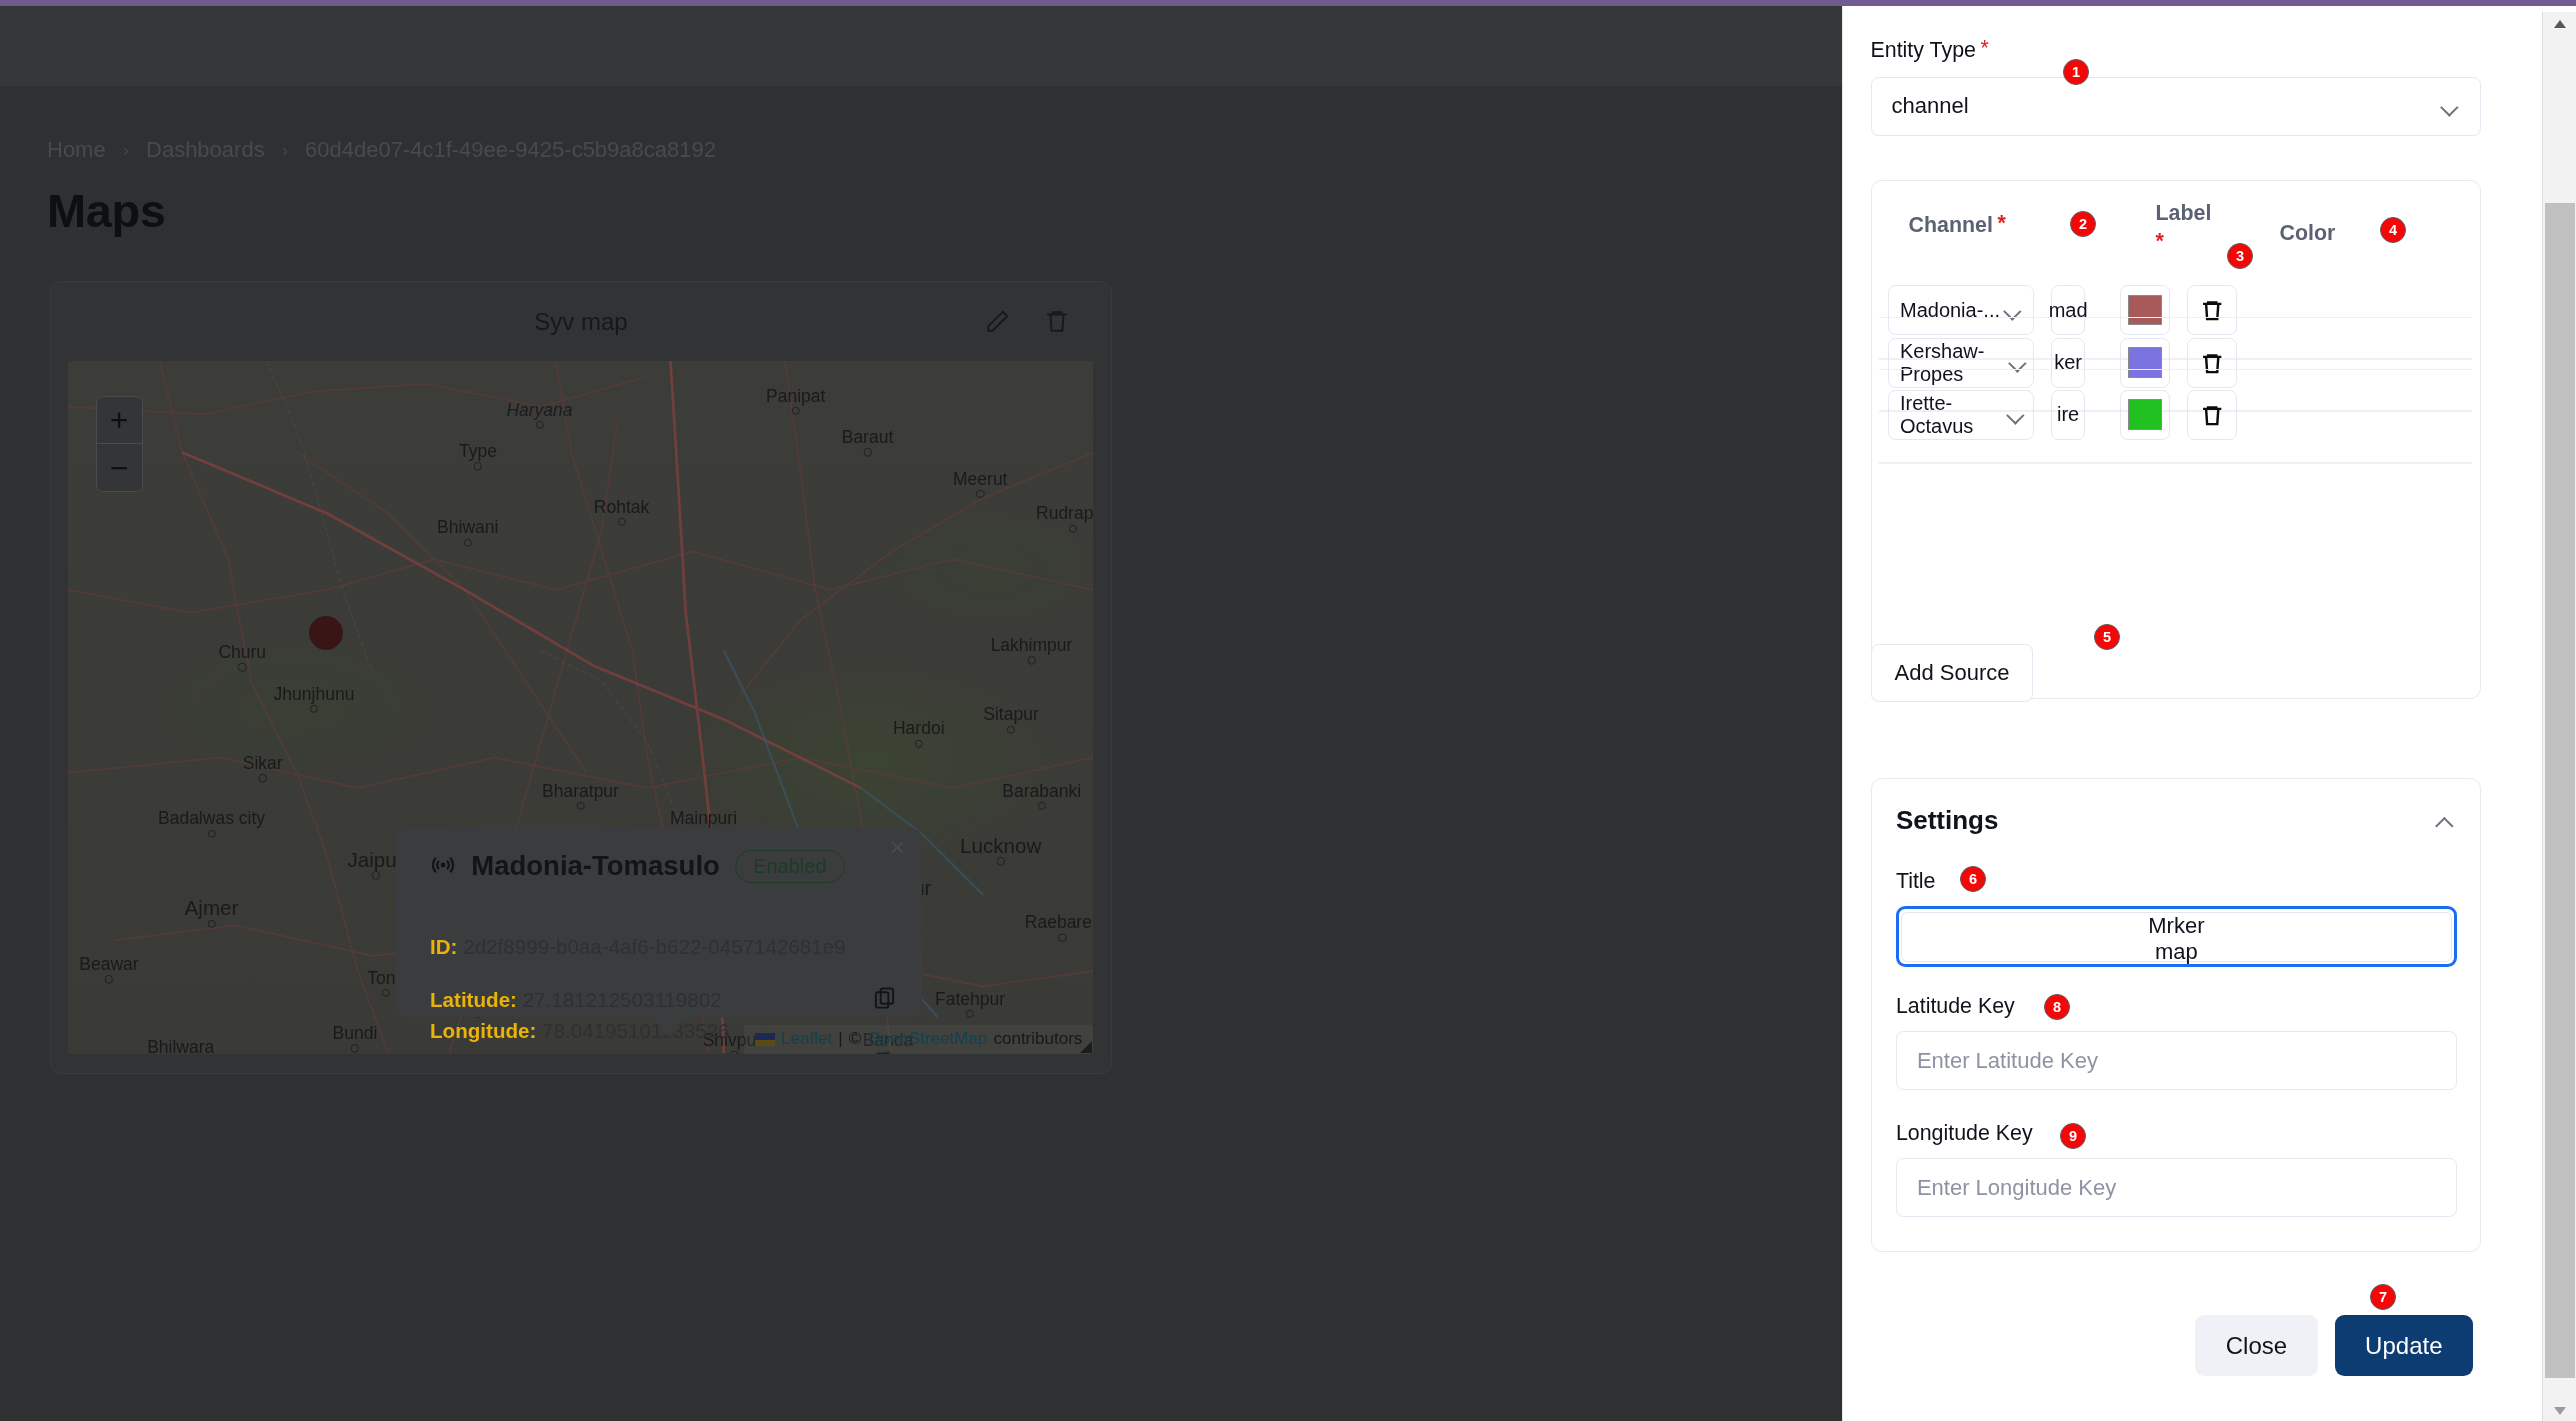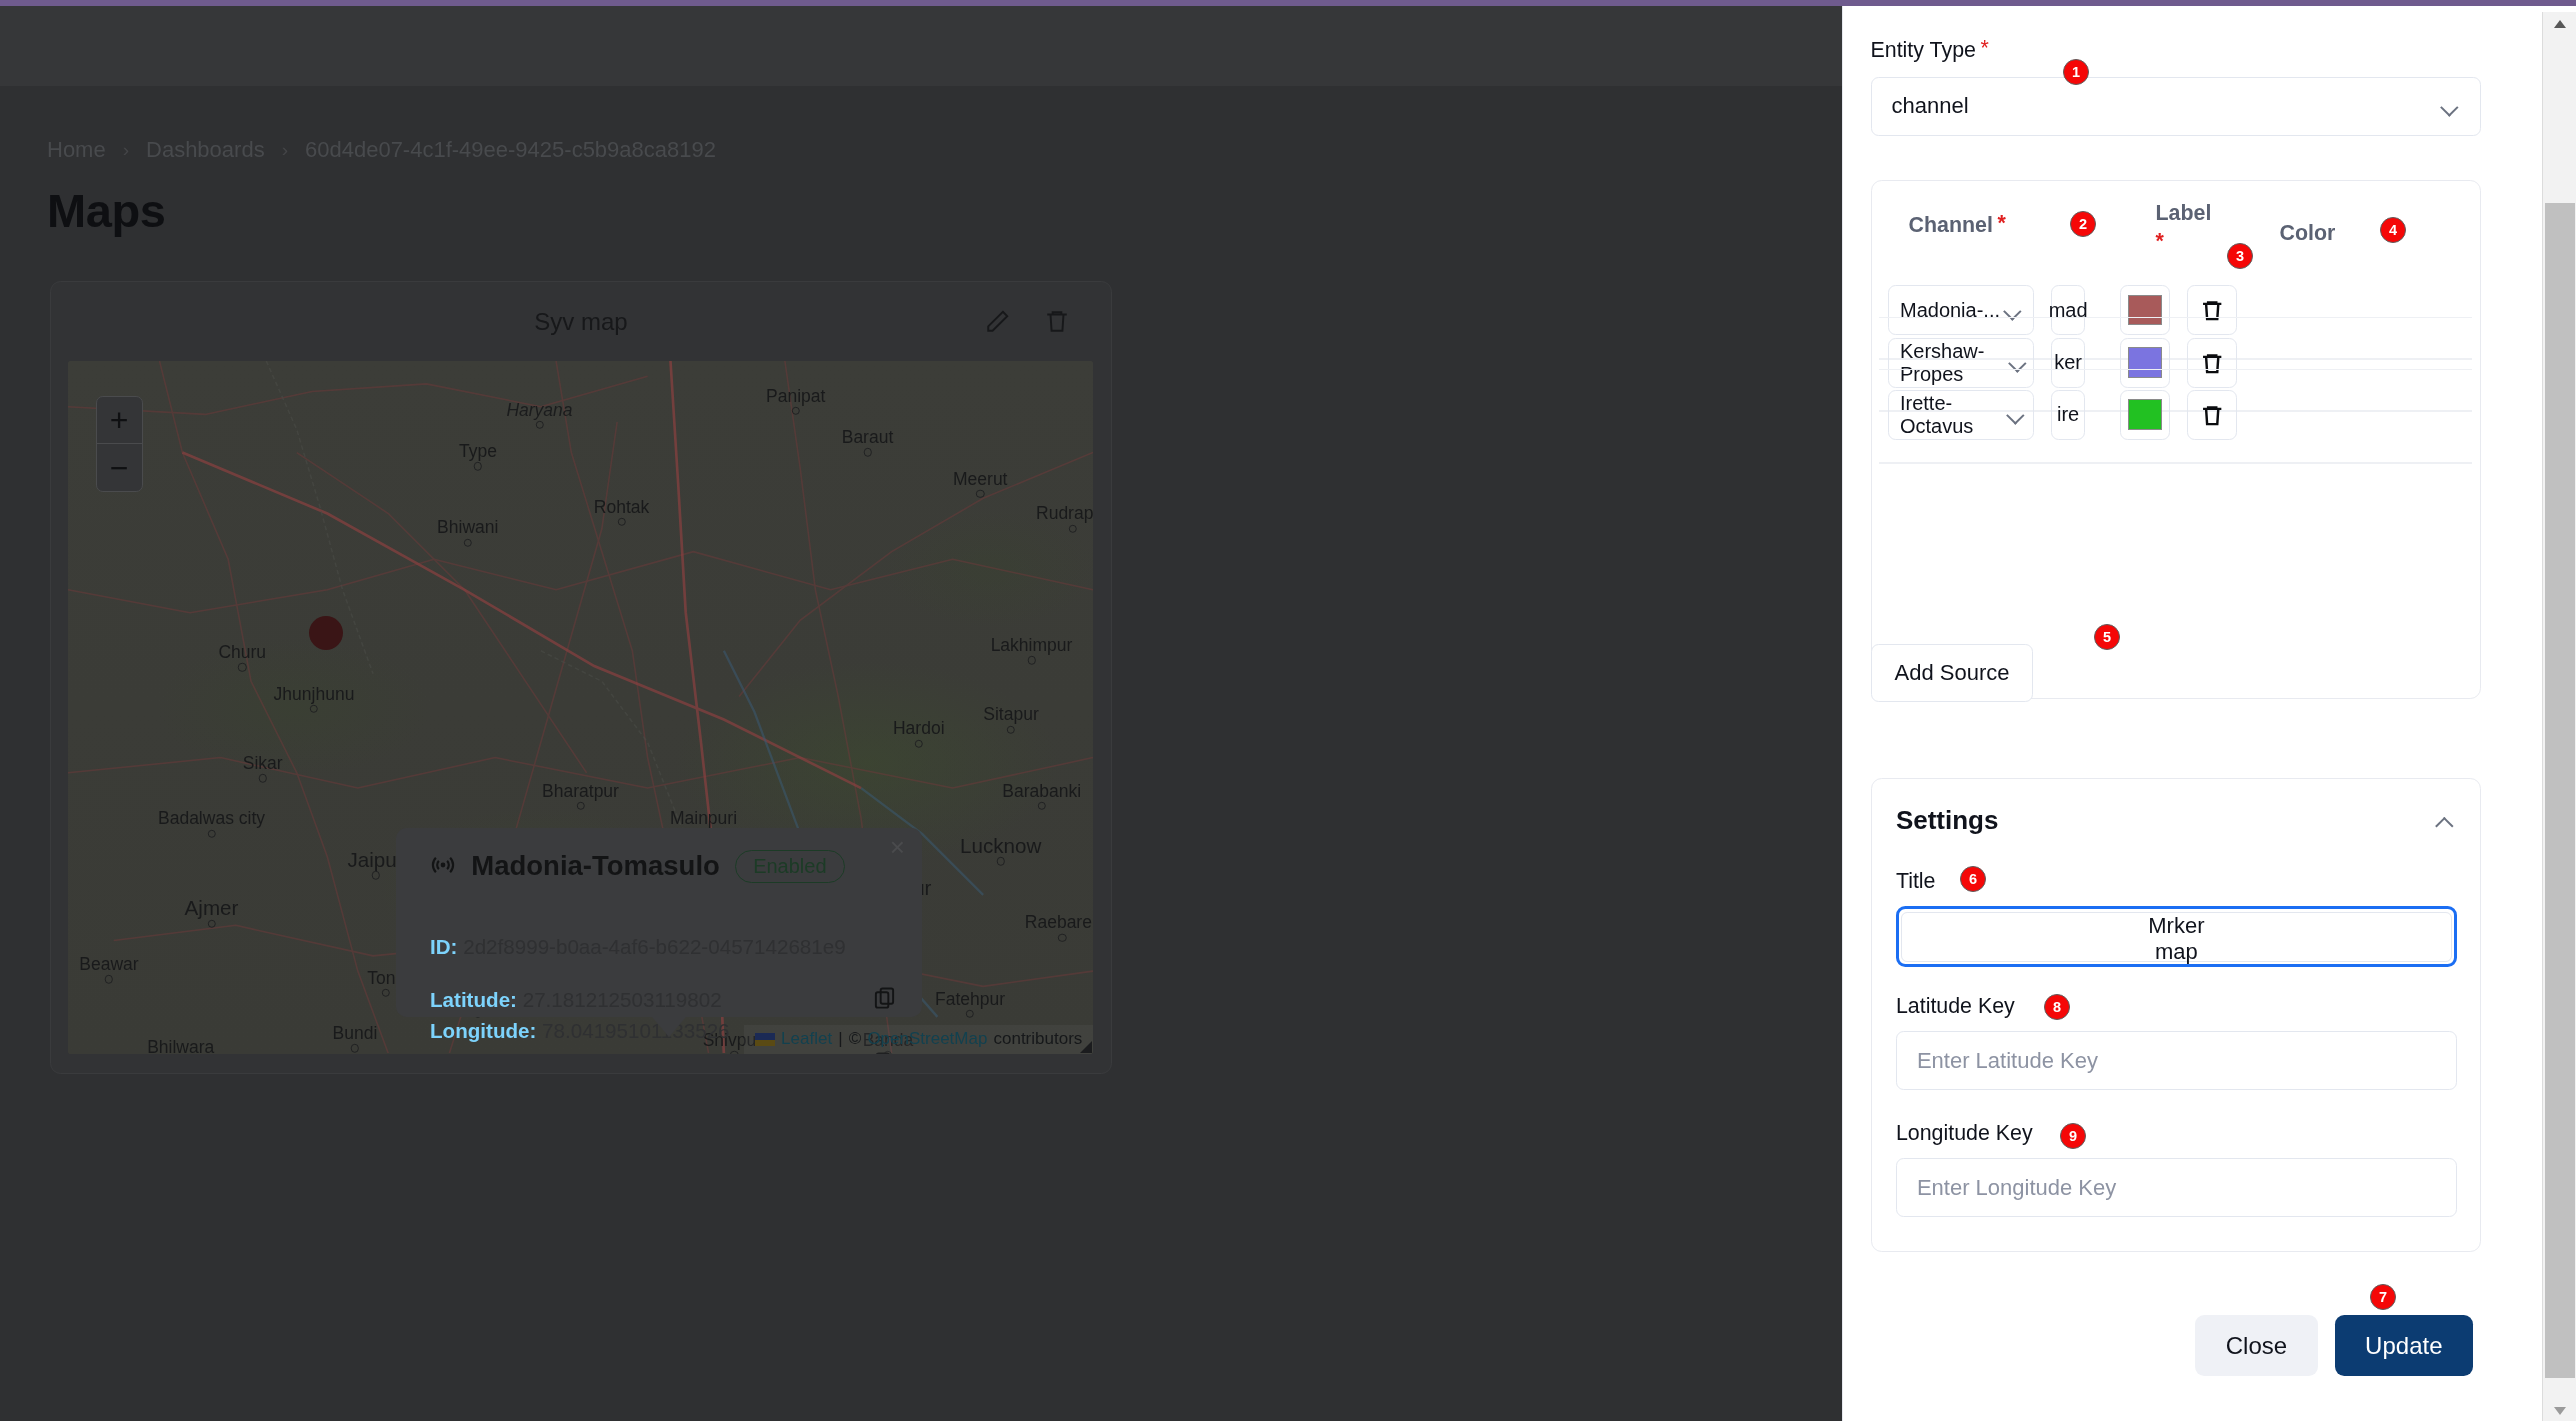--- a/index.html
+++ b/index.html
@@ -128,21 +128,21 @@
   #popup-signal svg { width: 26px; height: 26px; stroke: #131415; fill: none; stroke-width: 2; }
   #popup-name { font-size: 27.5px; font-weight: 700; color: #131415; }
   #popup-badge {
     font-size: 20px; color: #1c3b26; border: 1.5px solid #1c3b26;
     border-radius: 762px; padding: 5.3px 17px; line-height: 1;
   }
   .popup-row {
     position: absolute; left: 34px; font-size: 20.6px; color: #2f3032;
     white-space: nowrap;
   }
-  .popup-row b { color: #7dd3fc; font-weight: 700; }
+  .popup-row b { color: #eab308; font-weight: 700; }
   #popup-id { top: 107px; }
   #popup-lat { top: 160px; }
   #popup-lng { top: 191px; }
   .copy-icon { position: absolute; }
   .copy-icon svg { width: 23px; height: 26px; stroke: #131415; fill: none; stroke-width: 2; }
   #copy-id { left: 805px; top: 624px; }
   #copy-coord { left: 801px; top: 689px; }
 
   #map-attrib {
     position: absolute; right: 0; bottom: 0;

